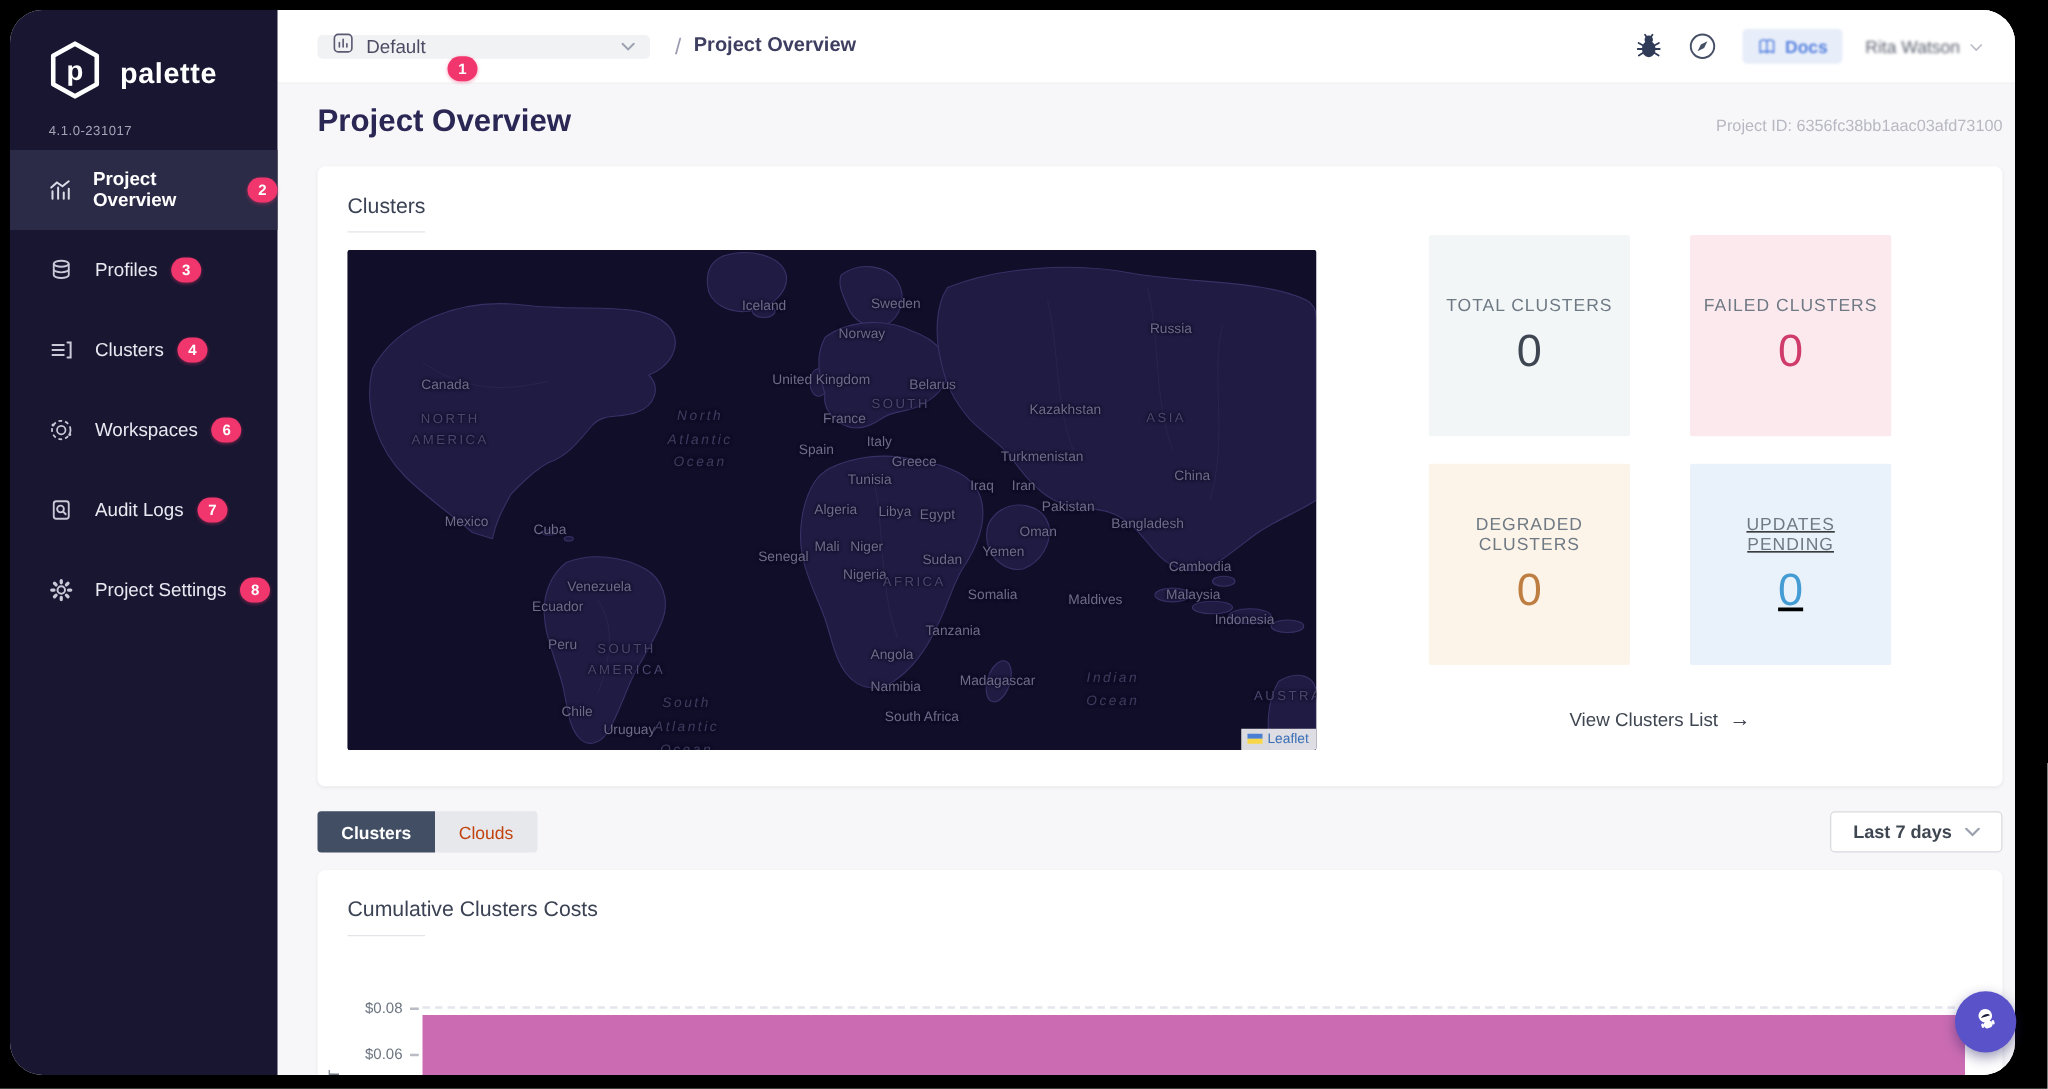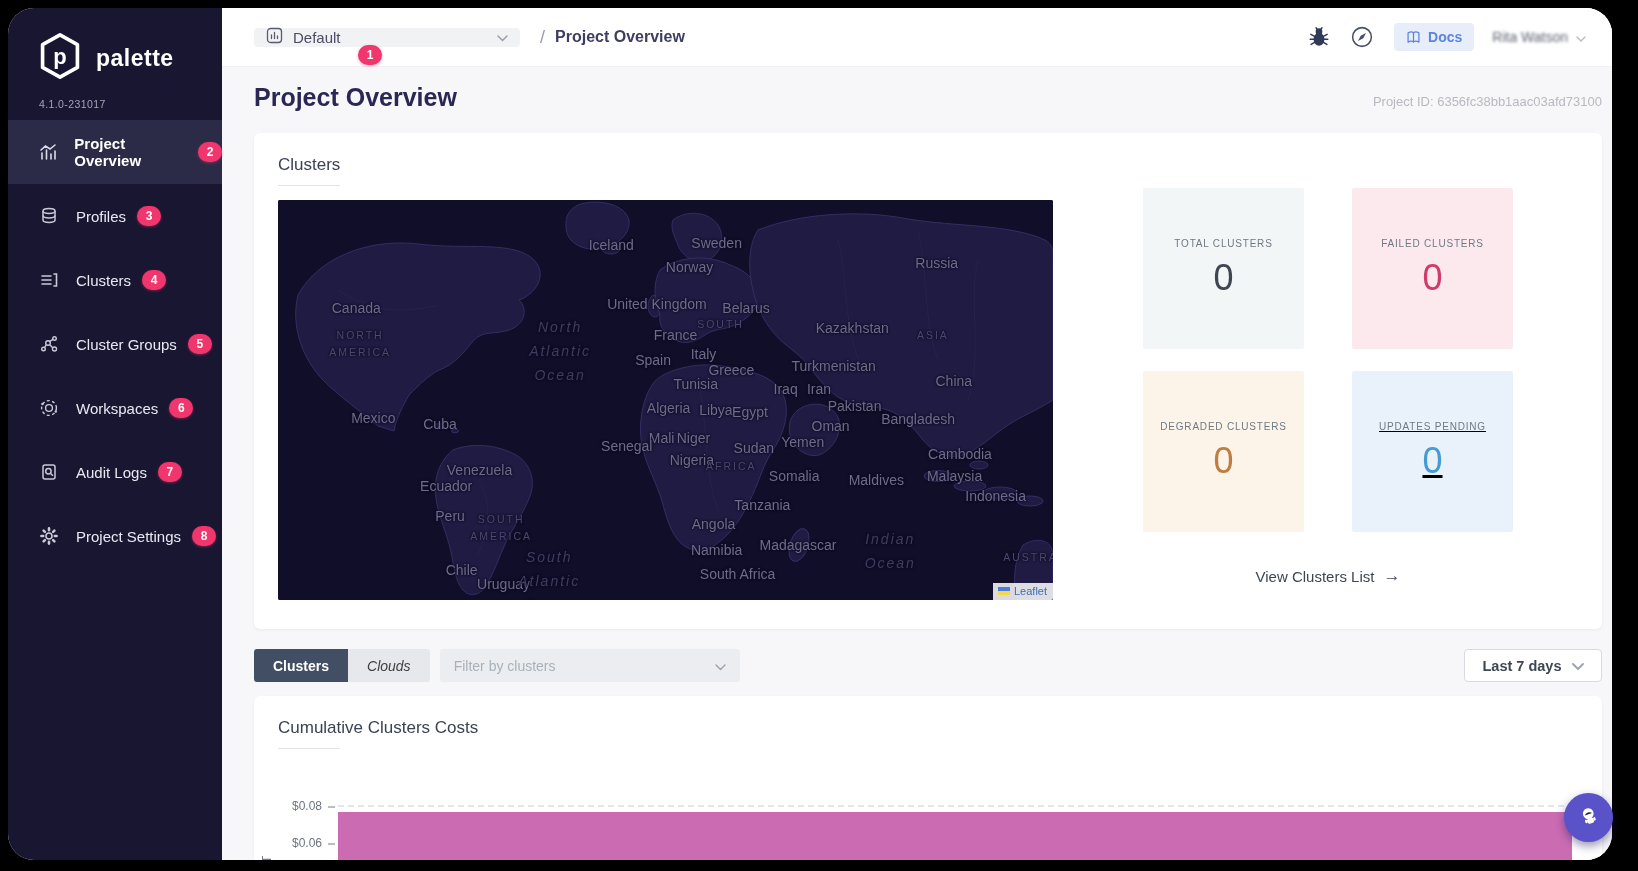--- a/index.html
+++ b/index.html
@@ -57,41 +57,41 @@
   .page-title{font-size:25px;font-weight:700;color:#2a2754;}
   .project-id{margin-left:auto;font-size:13px;color:#b8b8c2;}
   .card{background:#fff;border-radius:6px;box-shadow:0 1px 3px rgba(40,40,70,.06);}
   .card-title{font-size:17px;color:#3b4254;}
   .title-underline{width:62px;height:1px;background:#e2e4e8;margin-top:10px;}
   
   .clusters-card{margin-top:14px;height:496px;padding:22px 24px;box-sizing:border-box;}
   .clusters-body{display:flex;}
   .map{position:relative;width:775px;height:400px;margin-top:14px;background:#110e29;overflow:hidden;border-radius:2px;}
   .map svg{position:absolute;left:0;top:0;}
-  .ml{position:absolute;transform:translate(-50%,-50%);font-size:14px;color:#6f6b8a;white-space:nowrap;
+  .ml{position:absolute;transform:translate(-50%,-50%);font-size:11px;color:#6f6b8a;white-space:nowrap;
     text-shadow:0 0 3px #0e0b22,0 0 2px #0e0b22;pointer-events:none;}
   .ml-continent{font-size:10.5px;letter-spacing:2px;color:#4c4770;white-space:normal;width:78px;text-align:center;line-height:1.6;}
   .ml-ocean{font-style:italic;letter-spacing:2px;color:#403c60;white-space:normal;width:66px;text-align:center;line-height:1.7;}
   .leaflet-attr{position:absolute;right:0;bottom:0;background:rgba(255,255,255,.85);padding:2px 6px 3px 5px;
     font-size:11px;color:#3b6fb5;display:flex;align-items:center;z-index:5;}
   .flag{width:12px;height:8px;margin-right:4px;display:inline-block;}
   .flag .f-top{height:4px;background:#4a7fd4;}
   .flag .f-bot{height:4px;background:#f7d748;}
   .stats-wrap{margin-left:auto;margin-right:65px;width:370px;margin-top:6px;display:flex;flex-direction:column;align-items:center;}
   .stats-grid{display:grid;grid-template-columns:161px 161px;grid-auto-rows:161px;column-gap:48px;row-gap:22px;}
   .stat{display:flex;flex-direction:column;align-items:center;justify-content:center;transform:translateY(-4px);border-radius:2px;}
-  .stat-label{font-size:10px;letter-spacing:.8px;color:#6e7984;text-align:center;padding:0 10px;}
+  .stat-label{font-size:14px;letter-spacing:.8px;color:#6e7984;text-align:center;padding:0 10px;}
   .stat-value{font-size:36px;font-weight:500;margin-top:8px;}
   .view-link{margin-top:30px;font-size:15px;color:#3e4651;display:flex;align-items:center;cursor:pointer;}
   .view-arrow{margin-left:9px;font-size:17px;}
   
   .filter-bar{display:flex;align-items:center;margin-top:20px;height:33px;}
   .tab{height:33px;display:flex;align-items:center;padding:0 19px;font-size:14px;cursor:pointer;}
   .tab.active{background:#414e63;color:#fff;border-radius:3px 0 0 3px;font-weight:600;}
-  .tab.inactive{background:#e6e8ec;color:#404040;border-radius:0 3px 3px 0;font-style:italic;}
+  .tab.inactive{background:#e6e8ec;color:#c2410c;border-radius:0 3px 3px 0;}
   .filter-select{margin-left:10px;width:300px;height:33px;background:#ebedf0;border-radius:3px;
     display:flex;align-items:center;padding:0 14px;box-sizing:border-box;font-size:14px;color:#a9b1ba;cursor:pointer;}
   .filter-select .chev{margin-left:auto;}
   .range-select{margin-left:auto;width:138px;height:33px;background:#fff;border:1px solid #d7dade;border-radius:4px;
     display:flex;align-items:center;justify-content:center;font-size:14.5px;font-weight:600;color:#3e4651;
     box-sizing:border-box;cursor:pointer;}
   .range-select .chev{margin-left:10px;}
   
   .costs-card{margin-top:14px;height:210px;padding:22px 24px 0;box-sizing:border-box;position:relative;}
   .ytick{position:absolute;font-size:12px;color:#6d7580;width:44px;text-align:right;}
@@ -151,33 +151,20 @@
       </div>
       <div class="nav-item">
         <span class="nav-icon">
           <svg width="20" height="20" viewBox="0 0 20 20" fill="none" stroke="#c9c9d8" stroke-width="1.6" stroke-linecap="round">
             <path d="M3 6h9 M3 10h9 M3 14h9"></path>
               <path d="M15 4h2.5v12H15"></path>
           </svg>
         </span>
         <span class="nav-label">Clusters</span>
         <span class="badge">4</span>
-      </div>
-      <div class="nav-item">
-        <span class="nav-icon">
-          <svg width="20" height="20" viewBox="0 0 20 20" fill="none" stroke="#c9c9d8" stroke-width="1.4">
-            <circle cx="9" cy="9" r="2.3"></circle>
-              <circle cx="15.5" cy="4.5" r="1.8"></circle>
-              <circle cx="15.5" cy="15" r="2"></circle>
-              <circle cx="4.5" cy="15" r="1.8"></circle>
-            <path d="M10.8 7.4 L13.9 5.4 M10.8 10.8 L13.7 13.8 M7.3 10.8 L5.6 13.4"></path>
-          </svg>
-        </span>
-        <span class="nav-label">Cluster Groups</span>
-        <span class="badge">5</span>
       </div>
       <div class="nav-item">
         <span class="nav-icon">
           <svg width="20" height="20" viewBox="0 0 20 20" fill="none" stroke="#c9c9d8" stroke-width="1.4">
             <circle cx="10" cy="10" r="3.4"></circle>
             <circle cx="10" cy="10" r="7.4" stroke-dasharray="3 2.4"></circle>
             <circle cx="3.4" cy="6" r="1.2" fill="#c9c9d8" stroke="none"></circle>
             <circle cx="16.8" cy="13.6" r="1.2" fill="#c9c9d8" stroke="none"></circle>
           </svg>
         </span>
@@ -415,28 +402,20 @@
         </div>
       </div>
 
       <div class="filter-bar">
         <div class="tab active">
           <span>Clusters</span>
         </div>
         <div class="tab inactive">
           <span>Clouds</span>
         </div>
-        <div class="filter-select">
-          <span>Filter by clusters</span>
-          <span class="chev">
-            <svg width="11" height="7" viewBox="0 0 11 7" fill="none">
-                <polyline points="1,1 5.5,5.5 10,1" stroke="#9aa0ad" stroke-width="1.4" stroke-linecap="round"></polyline>
-              </svg>
-          </span>
-        </div>
         <div class="range-select">
           <span>Last 7 days</span>
           <span class="chev">
             <svg width="12" height="8" viewBox="0 0 12 8" fill="none">
                 <polyline points="1,1 6,6 11,1" stroke="#3e4651" stroke-width="1.8" stroke-linecap="round"></polyline>
               </svg>
           </span>
         </div>
       </div>
 

